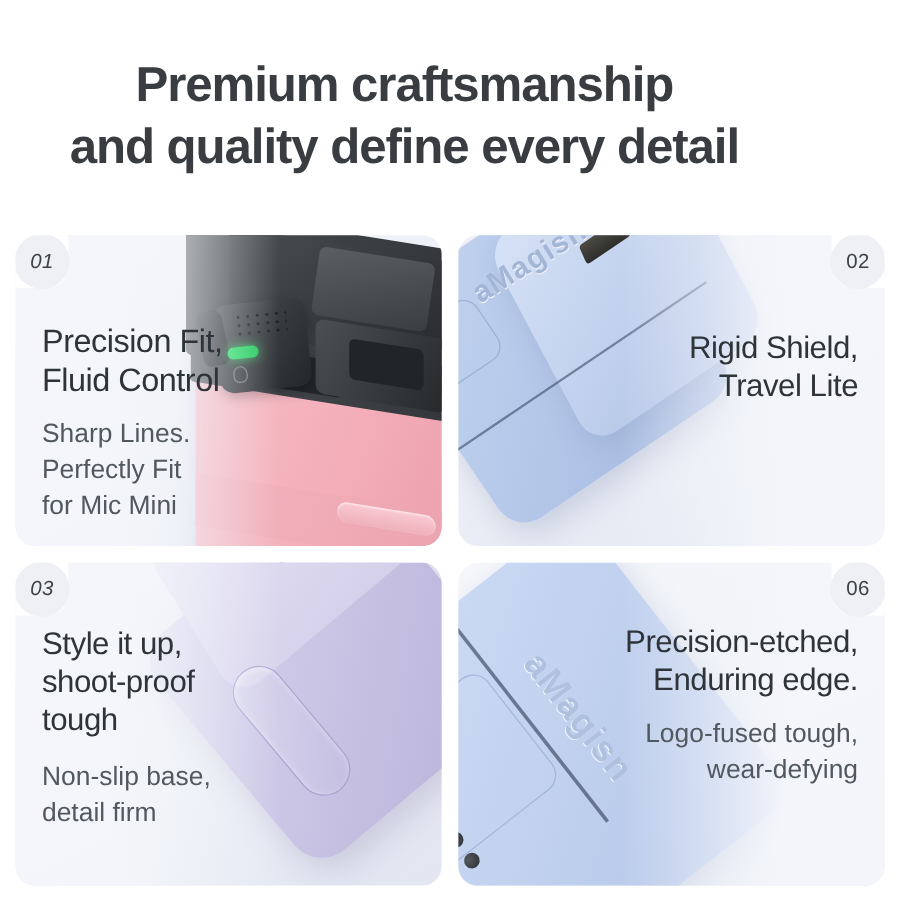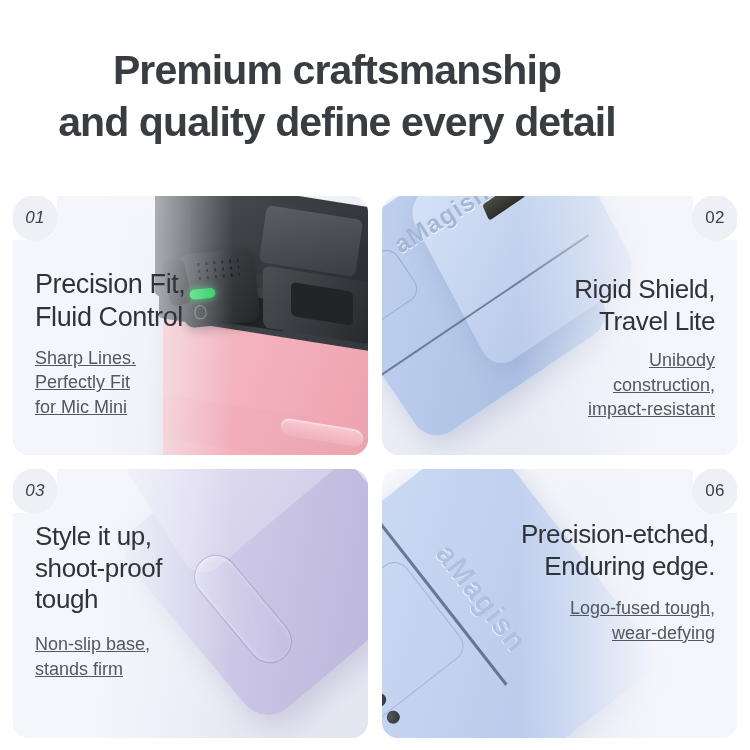--- a/index.html
+++ b/index.html
@@ -76,24 +76,23 @@
 
   .title {
     color:#2e3439;
     font-size:26px;
     line-height:1.22;
     letter-spacing:-0.4px;
     white-space:pre-line;
   }
   .sub {
     color:#51585f;
-    font-size:18px;
+    font-size:22px;
     line-height:1.36;
     white-space:pre-line;
-    text-decoration:underline;
   }
   .t1 .title { font-size:27px; }
   .t1 { top:72px; }
   .t1 .sub { margin-top:12px; }
   .t2 { top:78px; }
   .t2 .sub { margin-top:11px; }
   .t3 { top:52px; }
   .t3 .sub { margin-top:16px; }
   .t4 { top:50px; }
   .t4 .sub { margin-top:14px; }
@@ -394,42 +393,39 @@
       <div class="c2-pill"></div>
       <div class="c2-port"></div>
       <div class="c2-logo">aMagisn</div>
     </div>
     <div class="fade-r"></div>
     <div class="badge-notch right"></div>
     <div class="badge right">02</div>
     <div class="txt r t2">
       <div class="title">Rigid Shield,
 Travel Lite</div>
-      <div class="sub">Unibody
-construction,
-impact-resistant</div>
     </div>
   </div>
 
   <div class="card">
     <div class="art">
       <div class="c3-body"></div>
       <div class="c3-top"></div>
       <div class="c3-pad"></div>
       <div class="c3-dot"></div>
     </div>
     <div class="fade-l"></div>
     <div class="badge-notch left"></div>
     <div class="badge left">03</div>
     <div class="txt l t3">
       <div class="title">Style it up,
 shoot-proof
 tough</div>
       <div class="sub">Non-slip base,
-stands firm</div>
+detail firm</div>
     </div>
   </div>
 
   <div class="card">
     <div class="art">
       <div class="c4-body"></div>
       <div class="c4-inset"></div>
       <div class="c4-pill"></div>
       <div class="c4-edge"></div>
       <div class="c4-logo">aMagisn</div>

